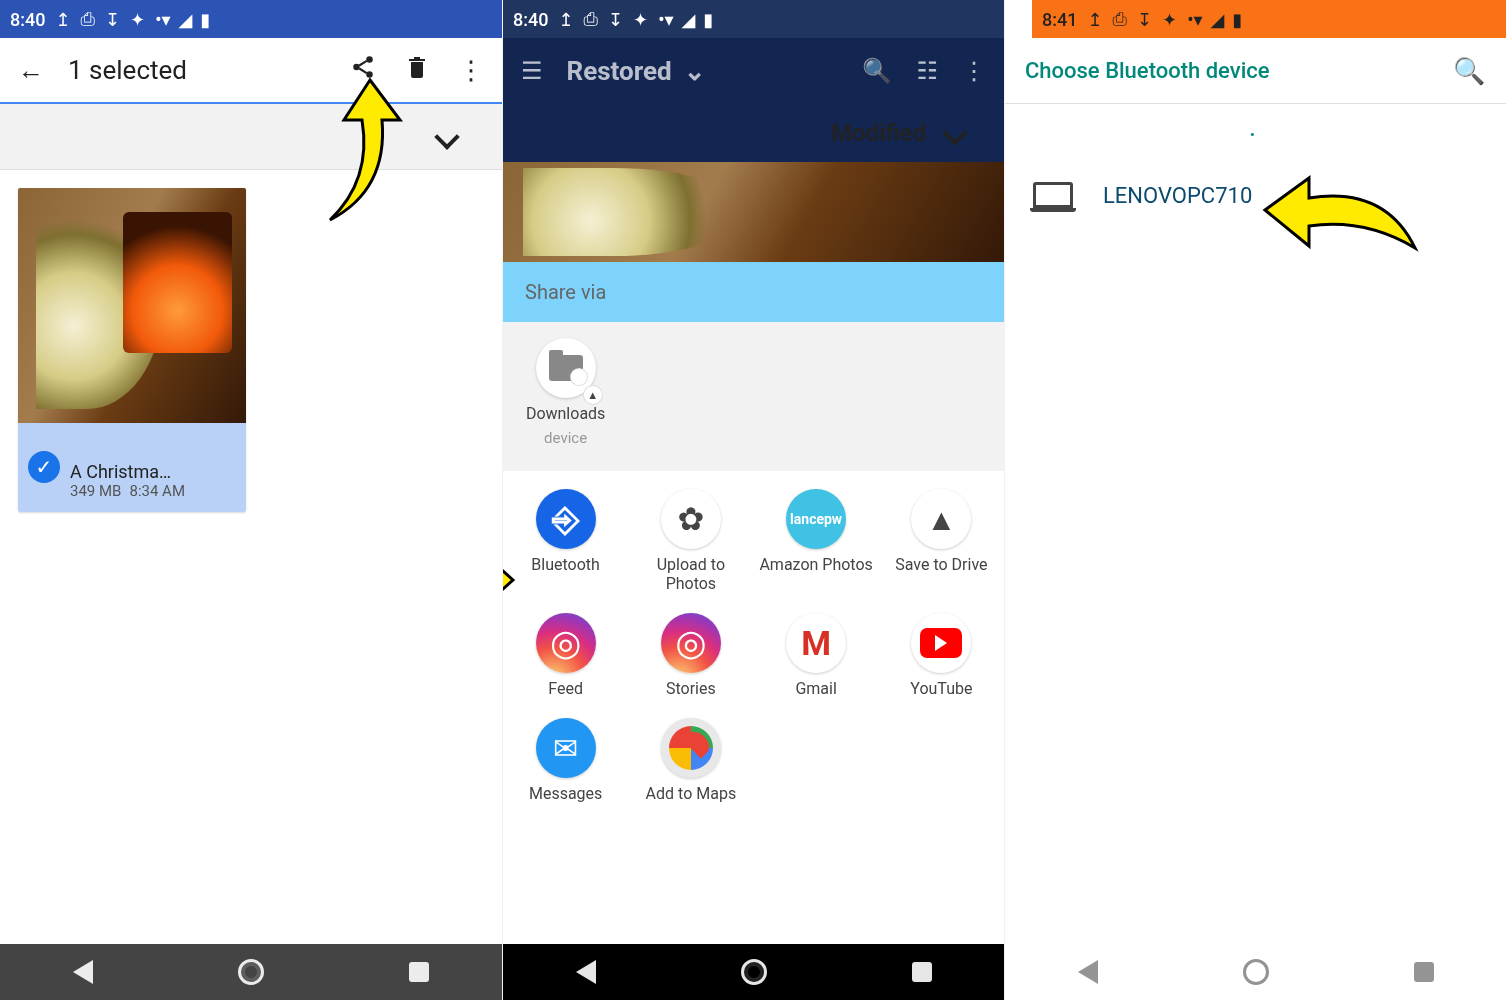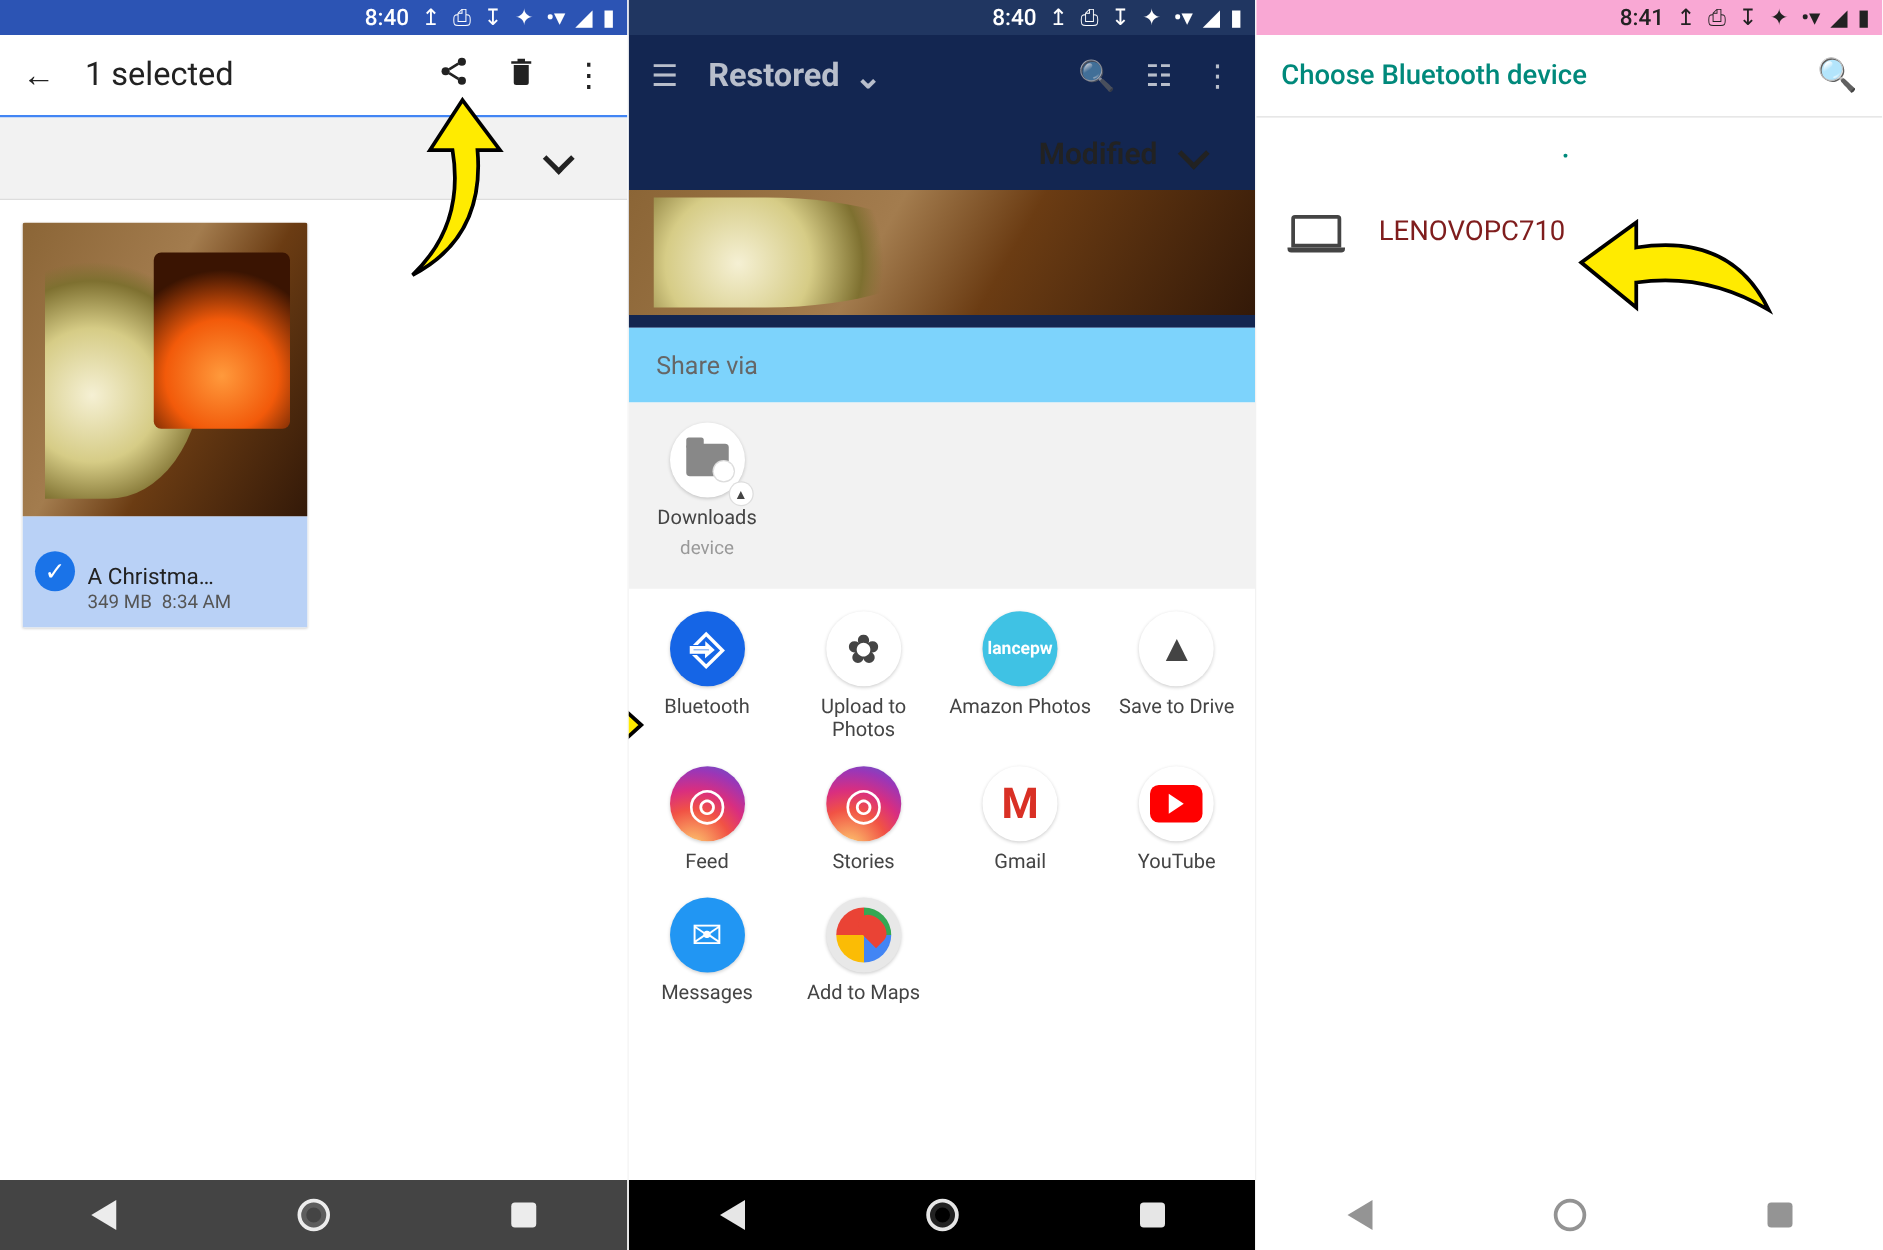--- a/index.html
+++ b/index.html
@@ -2,24 +2,24 @@
 <html><head>
 <meta charset="utf-8">
 <style>
   * { box-sizing: border-box; margin: 0; padding: 0; }
   body { font-family: Roboto, Arial, sans-serif; background: #fff; width: 1506px; height: 1000px; overflow: hidden; }
   .container { display: flex; width: 1506px; height: 1000px; }
   .screen { position: relative; width: 502px; height: 1000px; overflow: hidden; background: #fff; }
   .screen + .screen { border-left: 1px solid rgba(0,0,0,0.05); }
 
   
-  .statusbar { height: 28px; display: flex; align-items: center; justify-content: flex-end; padding: 0 10px; color: #fff; font-size: 18px; font-weight: 500; }
+  .statusbar { height: 38px; display: flex; align-items: center; justify-content: flex-start; padding: 0 10px; color: #fff; font-size: 18px; font-weight: 500; }
   .sb-blue { background: #2C54B4; }
   .sb-dark { background: #203661; }
-  .sb-light { background: #f9a8d4; color: #222; }
+  .sb-light { background: #f97316; color: #222; margin-left: 27px; }
   .sb-left { display: flex; gap: 10px; align-items: center; }
   .sb-right { display: flex; gap: 8px; align-items: center; }
   .sb-ico { font-size: 18px; }
 
   
   .navbar { position: absolute; bottom: 0; left: 0; right: 0; height: 56px; display: flex; align-items: center; justify-content: space-around; }
   .nb-dark { background: #444; color: #fff; }
   .nb-black { background: #000; color: #fff; }
   .nb-light { background: #fff; color: #666; }
   .nav-tri { width: 0; height: 0; border-top: 12px solid transparent; border-bottom: 12px solid transparent; border-right: 20px solid currentColor; opacity: .9; }
@@ -78,21 +78,21 @@
   .ico-msg { background:#2196F3; color:#fff; font-size:30px; }
   .ico-maps { background:#E8E8E8; position:relative; overflow:hidden; }
   .ico-maps::before { content:""; position:absolute; left:8px; top:8px; width:44px; height:44px; background: conic-gradient(#34A853 0 25%, #4285F4 0 50%, #FBBC05 0 75%, #EA4335 0); border-radius:50%; }
   .pin { position:absolute; left:28px; top:12px; width:18px; height:26px; background:#EA4335; border-radius:50% 50% 50% 0; transform:rotate(-45deg); }
 
   
   .s3-toolbar { height: 66px; display: flex; align-items: center; padding: 0 20px; gap: 16px; color: #00897B; border-bottom: 1px solid #e0e0e0; }
   .s3-title { flex:1; font-size: 22px; font-weight: 500; }
   .s3-hint { height: 60px; display:flex; align-items:center; justify-content:center; }
   .s3-dots { font-size: 28px; color:#00897B; letter-spacing:6px; }
-  .device-row { display: flex; align-items: center; gap: 30px; padding: 18px 28px; font-size: 22px; color: #7f1d1d; }
+  .device-row { display: flex; align-items: center; gap: 30px; padding: 18px 28px; font-size: 22px; color: #0c4a6e; }
   .laptop-icn { width: 40px; height: 26px; border: 3px solid #444; border-radius: 3px 3px 0 0; position: relative; }
   .laptop-icn::after { content:""; position:absolute; left:-6px; right:-6px; bottom:-7px; height:4px; background:#444; border-radius:0 0 3px 3px; }
 
   
   .arrow { position: absolute; z-index: 50; pointer-events: none; }
   .arrow svg path { fill: #FFEB00; stroke: #000; stroke-width: 3; }
 
   .chev-down { display:inline-block; width:18px; height:18px; border-right:4px solid #222; border-bottom:4px solid #222; transform: rotate(45deg); }
 
 </style>

